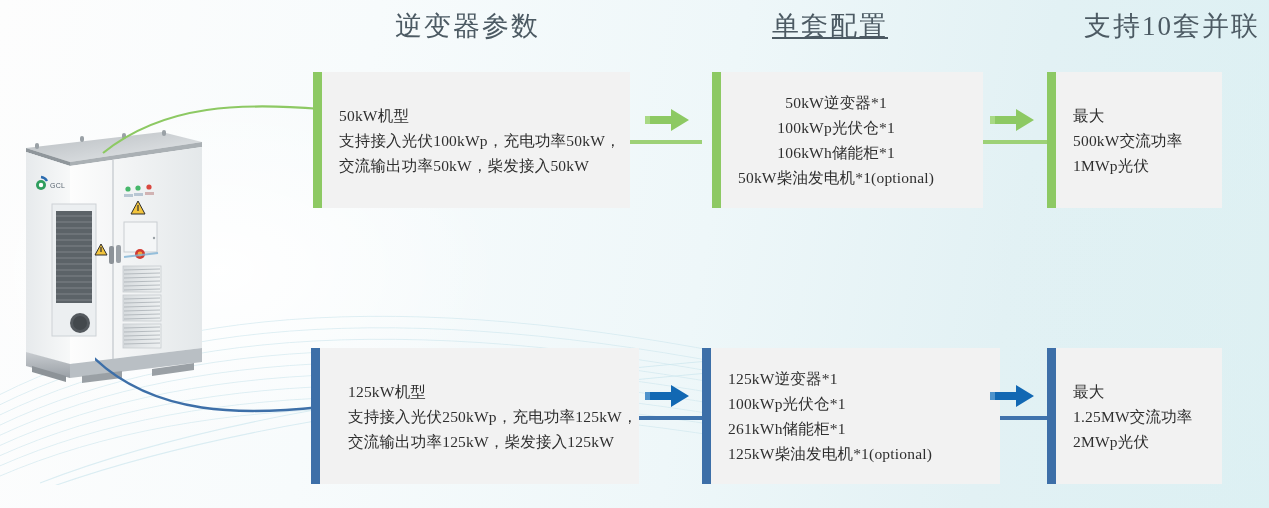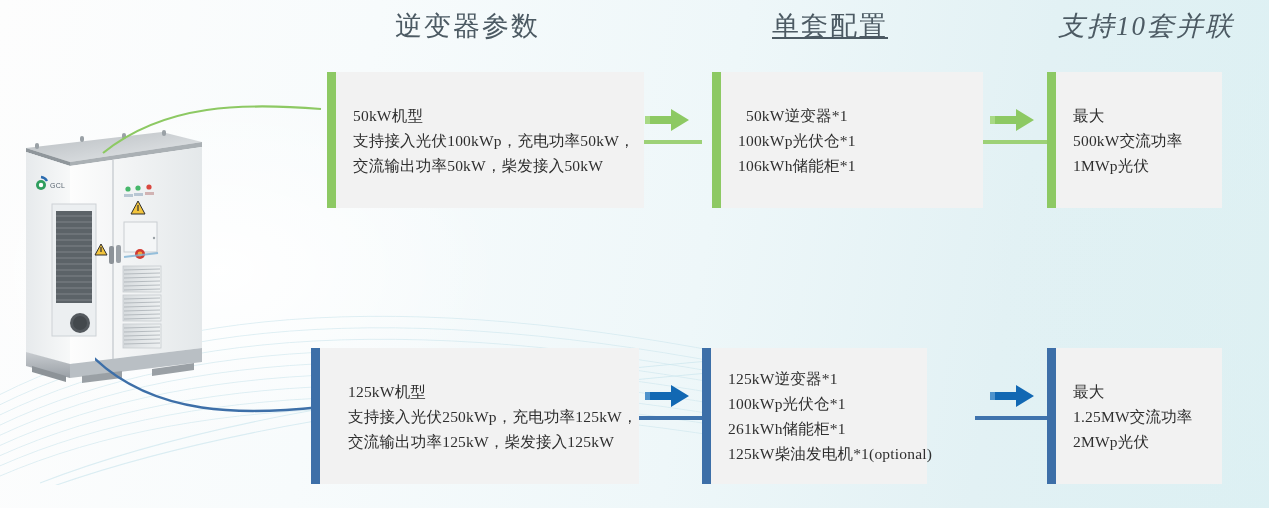--- a/index.html
+++ b/index.html
@@ -22,21 +22,21 @@
     pointer-events:none;
   }
 
   
   .heading{
     position:absolute;top:8px;
     font-size:27px;color:#4c5a63;letter-spacing:2px;white-space:nowrap;
   }
   #head-1{left:395px;}
   #head-2{left:772px;text-decoration:underline;}
-  #head-3{left:1058px;font-style:italic;}
+  #head-3{left:1084px;}
 
   
   .box{
     position:absolute;
     background:#f2f2f2;
     display:flex;align-items:center;
   }
   .bar{position:absolute;left:0;top:0;width:9px;height:100%;}
   .box .txt{
     padding-left:26px;padding-right:10px;
@@ -224,40 +224,41 @@
   </svg>
 
   <svg class="leader" viewBox="0 0 240 320">
     <path d="M8 58 C 70 8, 150 8, 226 14" fill="none" stroke="#8dc963" stroke-width="2.2"></path>
     <path d="M-2 262 C 60 322, 150 320, 226 312" fill="none" stroke="#3d6fa8" stroke-width="2.4"></path>
   </svg>
 
   <div class="rail g" style="left:630px;top:140px;width:72px;"></div>
   <div class="rail g" style="left:975px;top:140px;width:72px;"></div>
 
-  <div class="box green" style="left:327px;top:72px;width:317px;height:136px;">
+  <div class="box green" style="left:313px;top:72px;width:317px;height:136px;">
     <div class="bar"></div>
     <div class="txt">
       <div>50kW机型</div>
       <div>支持接入光伏100kWp，充电功率50kW，</div>
       <div>交流输出功率50kW，柴发接入50kW</div>
     </div>
   </div>
 
   <svg class="arrow" style="left:645px;top:108px;" viewBox="0 0 44 24">
     <path d="M0 8 H26 V1 L44 12 L26 23 V16 H0 Z" fill="#8dc963"></path>
     <rect x="0" y="8" width="5" height="8" fill="#a8d984"></rect>
   </svg>
 
   <div class="box green" style="left:712px;top:72px;width:271px;height:136px;text-align:center;">
     <div class="bar"></div>
     <div class="txt">
       <div>50kW逆变器*1</div>
       <div>100kWp光伏仓*1</div>
       <div>106kWh储能柜*1</div>
+      <div>50kW柴油发电机*1(optional)</div>
     </div>
   </div>
 
   <svg class="arrow" style="left:990px;top:108px;" viewBox="0 0 44 24">
     <path d="M0 8 H26 V1 L44 12 L26 23 V16 H0 Z" fill="#8dc963"></path>
     <rect x="0" y="8" width="5" height="8" fill="#a8d984"></rect>
   </svg>
 
   <div class="box green" style="left:1047px;top:72px;width:175px;height:136px;">
     <div class="bar"></div>
@@ -278,21 +279,21 @@
       <div>支持接入光伏250kWp，充电功率125kW，</div>
       <div>交流输出功率125kW，柴发接入125kW</div>
     </div>
   </div>
 
   <svg class="arrow" style="left:645px;top:384px;" viewBox="0 0 44 24">
     <path d="M0 8 H26 V1 L44 12 L26 23 V16 H0 Z" fill="#1268b3"></path>
     <rect x="0" y="8" width="5" height="8" fill="#4f93cc"></rect>
   </svg>
 
-  <div class="box blue" style="left:702px;top:348px;width:225px;height:136px;">
+  <div class="box blue" style="left:702px;top:348px;width:298px;height:136px;">
     <div class="bar"></div>
     <div class="txt">
       <div>125kW逆变器*1</div>
       <div>100kWp光伏仓*1</div>
       <div>261kWh储能柜*1</div>
       <div>125kW柴油发电机*1(optional)</div>
     </div>
   </div>
 
   <svg class="arrow" style="left:990px;top:384px;" viewBox="0 0 44 24">

